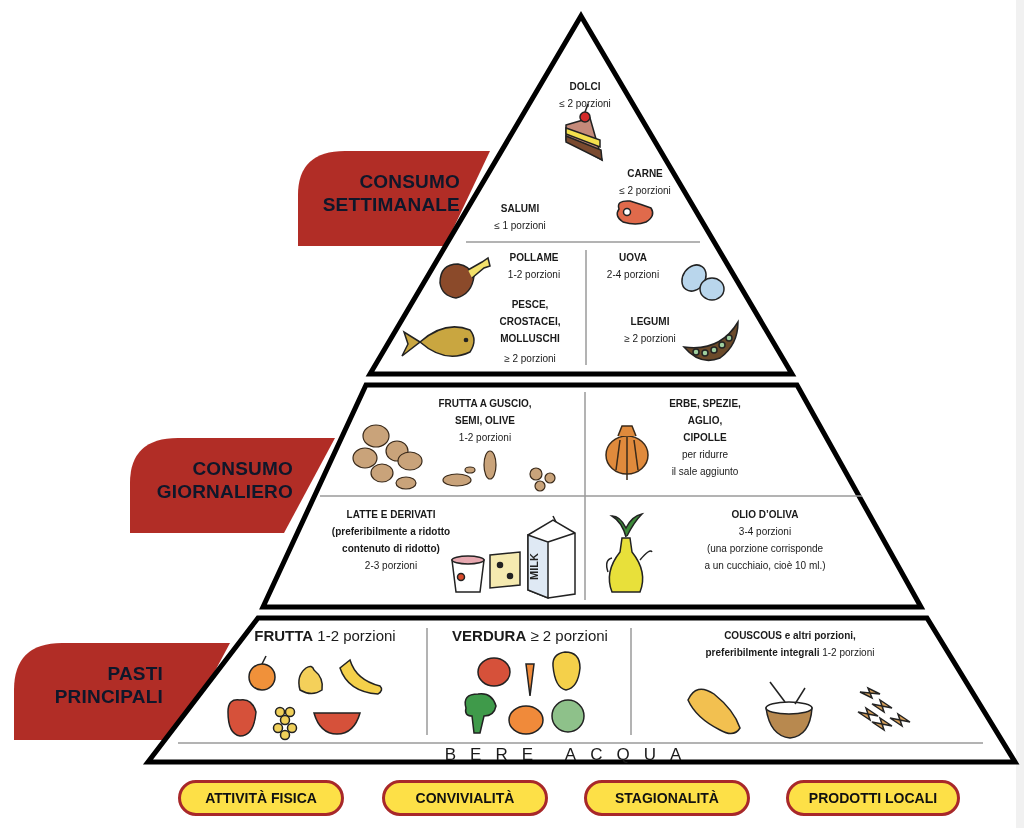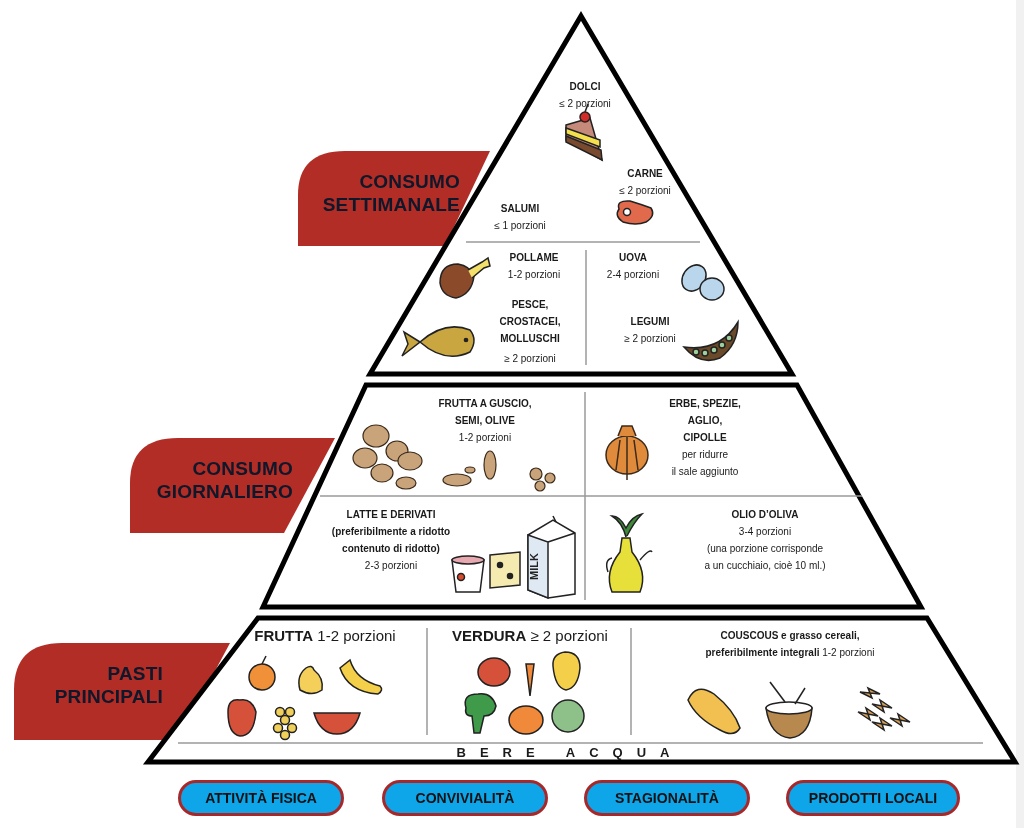--- a/index.html
+++ b/index.html
@@ -6,24 +6,24 @@
   body { width:1024px; height:828px; background:#ffffff; position:relative; overflow:hidden;
          font-family:"Liberation Sans", "DejaVu Sans", sans-serif; color:#1a1a1a; }
   .edge { position:absolute; right:0; top:0; width:8px; height:828px; background:#f1f1f1; }
   svg.pyr { position:absolute; left:0; top:0; }
   .banner { position:absolute; color:#0f172a; font-weight:bold; font-size:19px; line-height:23px;
             text-align:right; letter-spacing:0.2px; }
   .t { position:absolute; text-align:center; font-size:10px; line-height:17px; }
   .t b { font-weight:bold; }
   .bl { display:block; }
   .pill { position:absolute; top:780px; height:36px; border:3px solid #a8282a; border-radius:22px;
-          background:#0ea5e9; display:flex; align-items:center; justify-content:center;
+          background:#fde047; display:flex; align-items:center; justify-content:center;
           font-weight:bold; font-size:14px; color:#111; box-sizing:border-box; cursor:pointer; }
   .water { position:absolute; left:440px; top:745px; width:260px; text-align:center;
-           font-weight:bold; font-size:13px; letter-spacing:14px; }
+           font-weight:normal; font-size:17px; letter-spacing:14px; }
 </style>
 </head>
 <body>
 
 <div class="edge"></div>
 
 <svg class="pyr" width="1024" height="828">
   <path d="M298,246 L298,195 Q298,151 345,151 L490,151 L445,246 Z" fill="#b12d26"></path>
   <path d="M130,533 L130,483 Q130,438 178,438 L335,438 L284,533 Z" fill="#b12d26"></path>
   <path d="M14,740 L14,690 Q14,643 62,643 L230,643 L178,740 Z" fill="#b12d26"></path>
@@ -237,21 +237,21 @@
 
 <div class="t" style="left:240px; top:627px; width:170px; font-size:15px;">
   <b>FRUTTA</b>
   <span>1-2 porzioni</span>
 </div>
 <div class="t" style="left:432px; top:627px; width:196px; font-size:15px;">
   <b>VERDURA</b>
   <span>≥ 2 porzioni</span>
 </div>
 <div class="t" style="left:640px; top:627px; width:300px;">
-  <span class="bl"><b>COUSCOUS</b><b> e grasso cereali,</b></span>
+  <span class="bl"><b>COUSCOUS</b><b> e altri porzioni,</b></span>
   <span class="bl"><b>preferibilmente integrali</b><span> 1-2 porzioni</span></span>
 </div>
 
 <div class="water">BERE ACQUA</div>
 
 <div class="pill" style="left:178px; width:166px;">
   <span>ATTIVITÀ FISICA</span>
 </div>
 <div class="pill" style="left:382px; width:166px;">
   <span>CONVIVIALITÀ</span>

